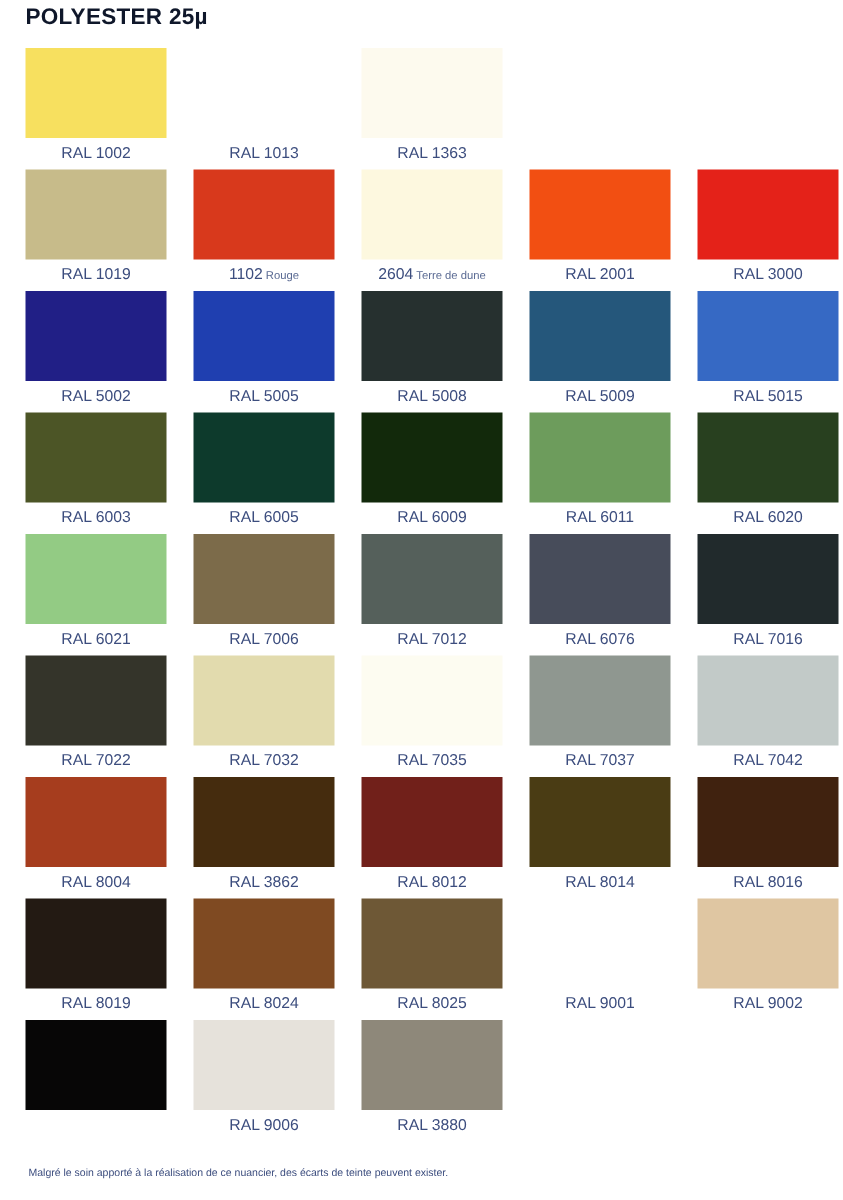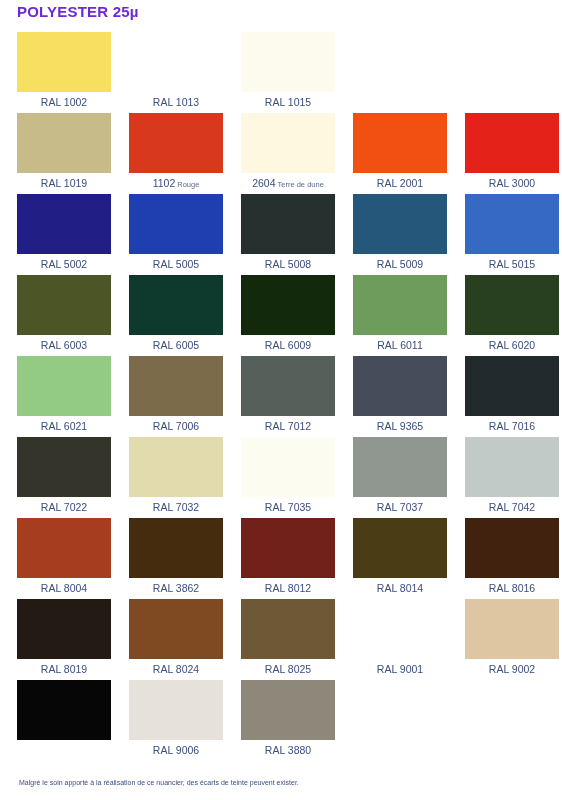--- a/index.html
+++ b/index.html
@@ -22,21 +22,21 @@
     position: relative;
     box-sizing: border-box;
   }
 
   .chart-title {
     position: absolute;
     left: 17px;
     top: 3px;
     font-size: 15px;
     font-weight: bold;
-    color: #6d28d9;
+    color: #0f172a;
     letter-spacing: 0.2px;
     white-space: nowrap;
   }
 
   .swatch-grid {
     position: absolute;
     left: 17px;
     top: 32px;
     width: 530px;
   }
@@ -107,21 +107,21 @@
         <div class="swatch-cell">
           <div class="swatch-chip" style="background: rgb(247, 224, 95);"></div>
           <div class="swatch-label"><span class="code">RAL 1002</span></div>
         </div>
         <div class="swatch-cell">
           <div class="swatch-chip empty"></div>
           <div class="swatch-label"><span class="code">RAL 1013</span></div>
         </div>
         <div class="swatch-cell">
           <div class="swatch-chip" style="background: rgb(253, 250, 238);"></div>
-          <div class="swatch-label"><span class="code">RAL 1015</span></div>
+          <div class="swatch-label"><span class="code">RAL 1363</span></div>
         </div>
         <div class="swatch-cell">
           <div class="swatch-chip empty"></div>
           <div class="swatch-label"></div>
         </div>
         <div class="swatch-cell">
           <div class="swatch-chip empty"></div>
           <div class="swatch-label"></div>
         </div>
       </div>
@@ -199,21 +199,21 @@
         <div class="swatch-cell">
           <div class="swatch-chip" style="background: rgb(124, 107, 74);"></div>
           <div class="swatch-label"><span class="code">RAL 7006</span></div>
         </div>
         <div class="swatch-cell">
           <div class="swatch-chip" style="background: rgb(85, 96, 91);"></div>
           <div class="swatch-label"><span class="code">RAL 7012</span></div>
         </div>
         <div class="swatch-cell">
           <div class="swatch-chip" style="background: rgb(71, 76, 90);"></div>
-          <div class="swatch-label"><span class="code">RAL 9365</span></div>
+          <div class="swatch-label"><span class="code">RAL 6076</span></div>
         </div>
         <div class="swatch-cell">
           <div class="swatch-chip" style="background: rgb(33, 42, 44);"></div>
           <div class="swatch-label"><span class="code">RAL 7016</span></div>
         </div>
       </div>
       <div class="swatch-row">
         <div class="swatch-cell">
           <div class="swatch-chip" style="background: rgb(52, 52, 42);"></div>
           <div class="swatch-label"><span class="code">RAL 7022</span></div>

